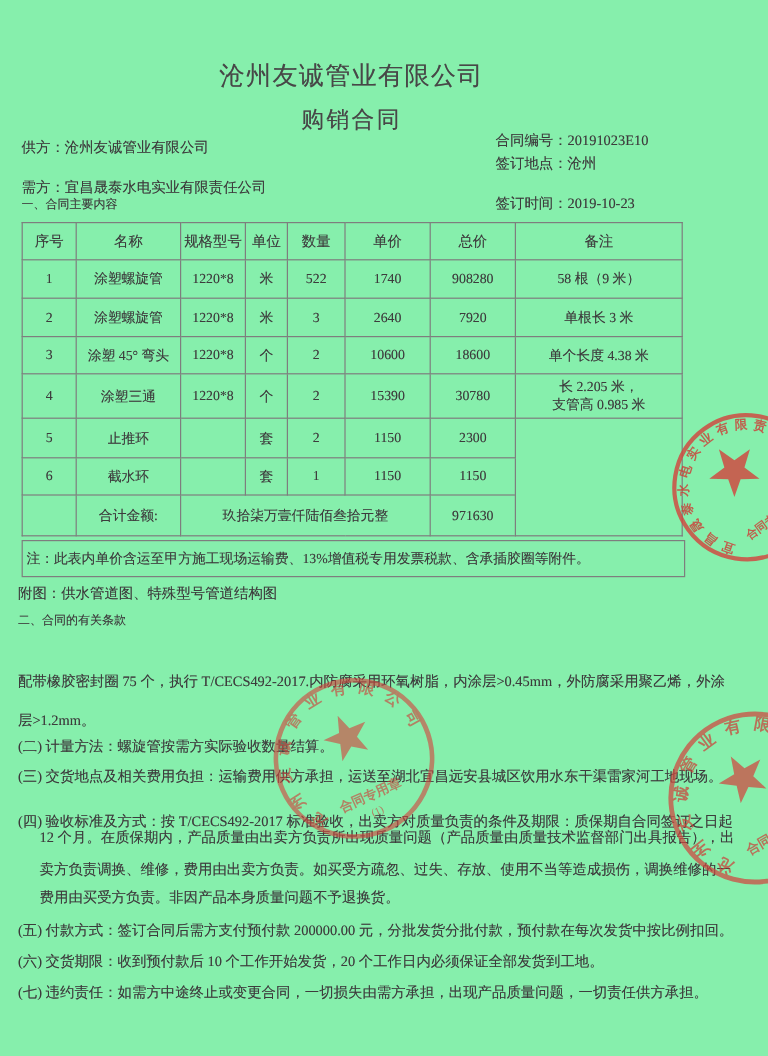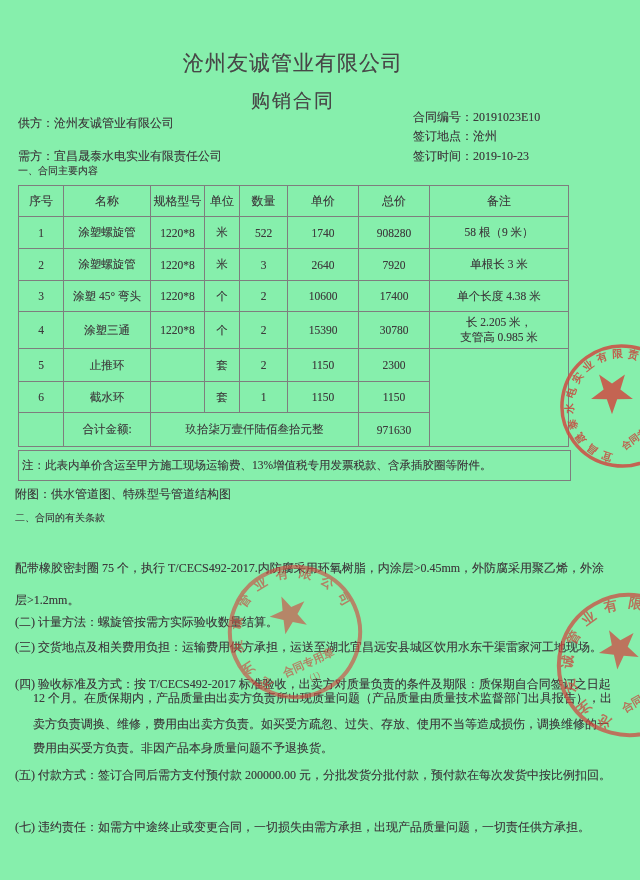--- a/index.html
+++ b/index.html
@@ -46,21 +46,21 @@
 
 <div class="page">
 
   <div class="txt company-title">沧州友诚管业有限公司</div>
   <div class="txt doc-title">购销合同</div>
 
   <div class="txt meta-left" style="top:116px;">供方：沧州友诚管业有限公司</div>
   <div class="txt meta-left" style="top:149px;">需方：宜昌晟泰水电实业有限责任公司</div>
   <div class="txt meta-right" style="top:110px;">合同编号：20191023E10</div>
   <div class="txt meta-right" style="top:129px;">签订地点：沧州</div>
-  <div class="txt meta-right" style="top:149px;">签订时间：2019-10-23</div>
+  <div class="txt meta-right" style="top:162px;">签订时间：2019-10-23</div>
   <div class="txt meta-left sec-title" style="top:164px;">一、合同主要内容</div>
 
   <table class="items">
     <colgroup>
       <col style="width:45px">
         <col style="width:87px">
         <col style="width:54px">
         <col style="width:35px">
       <col style="width:48px">
         <col style="width:71px">
@@ -98,21 +98,21 @@
       <td>7920</td>
       <td>单根长 3 米</td>
     </tr>
     <tr style="height:31px">
       <td>3</td>
       <td>涂塑 45° 弯头</td>
       <td>1220*8</td>
       <td>个</td>
       <td>2</td>
       <td>10600</td>
-      <td>17400</td>
+      <td>18600</td>
       <td>单个长度 4.38 米</td>
     </tr>
     <tr style="height:37px">
       <td>4</td>
       <td>涂塑三通</td>
       <td>1220*8</td>
       <td>个</td>
       <td>2</td>
       <td>15390</td>
       <td>30780</td>
@@ -156,20 +156,21 @@
 
   <div class="clause" style="left:15px;top:561px;">配带橡胶密封圈 75 个，执行 T/CECS492-2017.内防腐采用环氧树脂，内涂层&gt;0.45mm，外防腐采用聚乙烯，外涂</div>
   <div class="clause" style="left:15px;top:593px;">层&gt;1.2mm。</div>
   <div class="clause" style="left:15px;top:615px;">(二) 计量方法：螺旋管按需方实际验收数量结算。</div>
   <div class="clause" style="left:15px;top:640px;">(三) 交货地点及相关费用负担：运输费用供方承担，运送至湖北宜昌远安县城区饮用水东干渠雷家河工地现场。</div>
   <div class="clause" style="left:15px;top:665px;margin-top:12px;">(四) 验收标准及方式：按 T/CECS492-2017 标准验收，出卖方对质量负责的条件及期限：质保期自合同签订之日起</div>
   <div class="clause" style="left:33px;top:691px;">12 个月。在质保期内，产品质量由出卖方负责所出现质量问题（产品质量由质量技术监督部门出具报告），出</div>
   <div class="clause" style="left:33px;top:717px;">卖方负责调换、维修，费用由出卖方负责。如买受方疏忽、过失、存放、使用不当等造成损伤，调换维修的一</div>
   <div class="clause" style="left:33px;top:741px;">费用由买受方负责。非因产品本身质量问题不予退换货。</div>
   <div class="clause" style="left:15px;top:768px;">(五) 付款方式：签订合同后需方支付预付款 200000.00 元，分批发货分批付款，预付款在每次发货中按比例扣回。</div>
+  <div class="clause" style="left:15px;top:794px;">(六) 交货期限：收到预付款后 10 个工作开始发货，20 个工作日内必须保证全部发货到工地。</div>
   <div class="clause" style="left:15px;top:820px;">(七) 违约责任：如需方中途终止或变更合同，一切损失由需方承担，出现产品质量问题，一切责任供方承担。</div>
 
   <svg class="seal" style="left:551px;top:331px;" width="152" height="156" viewBox="0 0 152 156">
     <g opacity="0.82" transform="rotate(-36 71 75)">
       <circle cx="71" cy="75" r="60" fill="none" stroke="#d2463f" stroke-width="3.5"></circle>
       <path id="arcA" d="M 38.8,112 A 49,49 0 1 1 103.2,112" fill="none"></path>
       <text font-size="10.5" fill="#cc4039" font-weight="bold" letter-spacing="4.5">
         <textPath href="#arcA" startOffset="2%">宜昌晟泰水电实业有限责任公司</textPath>
       </text>
       <path transform="translate(71,58) scale(1.1)" fill="#d2463f" d="M0,-20 L4.7,-6.47 L19.02,-6.18 L7.61,2.47 L11.76,16.18 L0,8 L-11.76,16.18 L-7.61,2.47 L-19.02,-6.18 L-4.7,-6.47 Z"></path>

